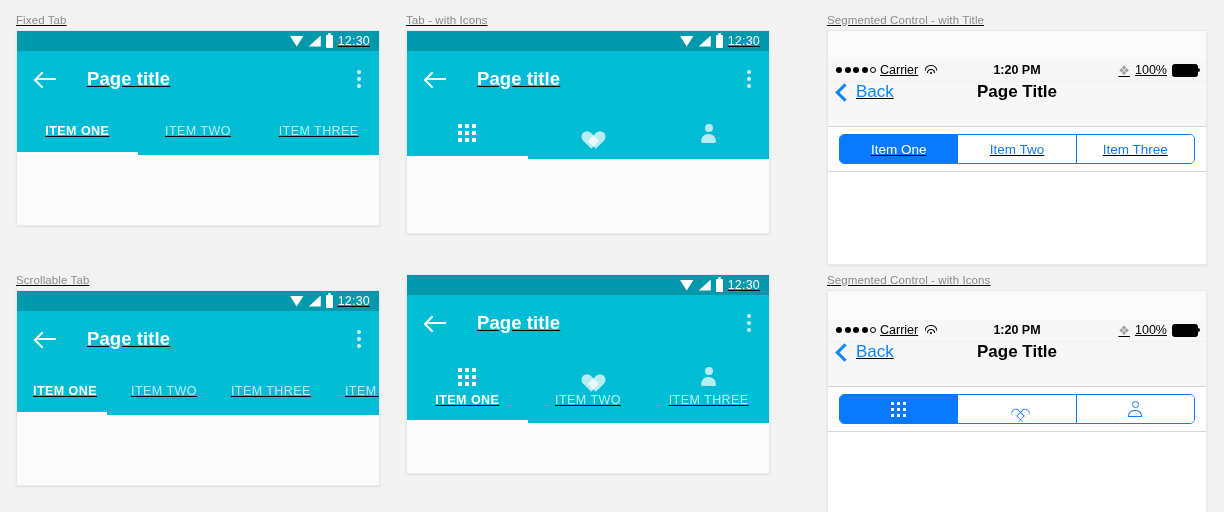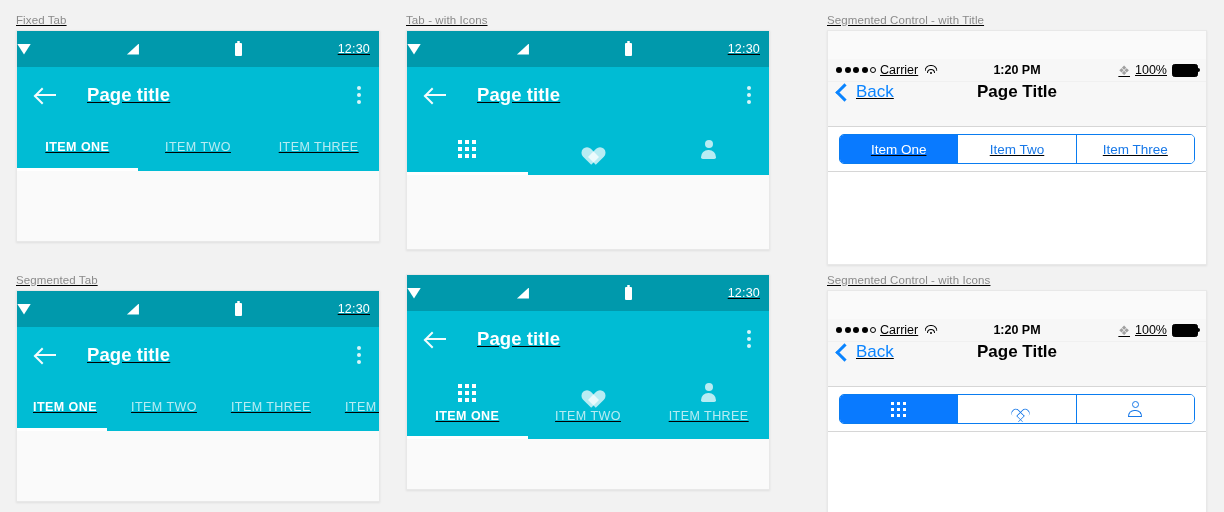--- a/index.html
+++ b/index.html
@@ -27,25 +27,25 @@
     border: 1px solid #e8e8e8;
     box-shadow: 0 1px 2px rgba(0,0,0,.08);
     overflow: hidden;
     position: relative;
   }
   .card.android { width: 362px; }
   .card.ios { width: 378px; }
 
   
   .a-status {
-    height: 36px;
+    height: 20px;
     background: #0099ac;
     display: flex;
     align-items: center;
-    justify-content: space-between;
+    justify-content: flex-end;
     padding-right: 9px;
     gap: 5px;
   }
   .a-status .clock {
     color: #fff; font-size: 12.5px; letter-spacing: .2px;
   }
   .ic-wifi {
     width: 14px; height: 11px;
     background: #fff;
     clip-path: polygon(0 0, 100% 0, 50% 100%);
@@ -439,21 +439,21 @@
           <div>
               <span>Item Three</span>
             </div>
         </div>
       </div>
       <div class="i-body" style="height:92px;"></div>
     </div>
   </div>
 
   <div class="section" style="left:16px; top:274px;">
-    <div class="section-label">Segmented Tab</div>
+    <div class="section-label">Scrollable Tab</div>
     <div class="card android">
       <div class="a-status">
         <div class="ic-wifi"></div>
         <div class="ic-signal"></div>
         <div class="ic-battery"></div>
         <div class="clock">12:30</div>
       </div>
       <div class="a-appbar">
         <div class="a-back"></div>
         <div class="a-title">Page title</div>

